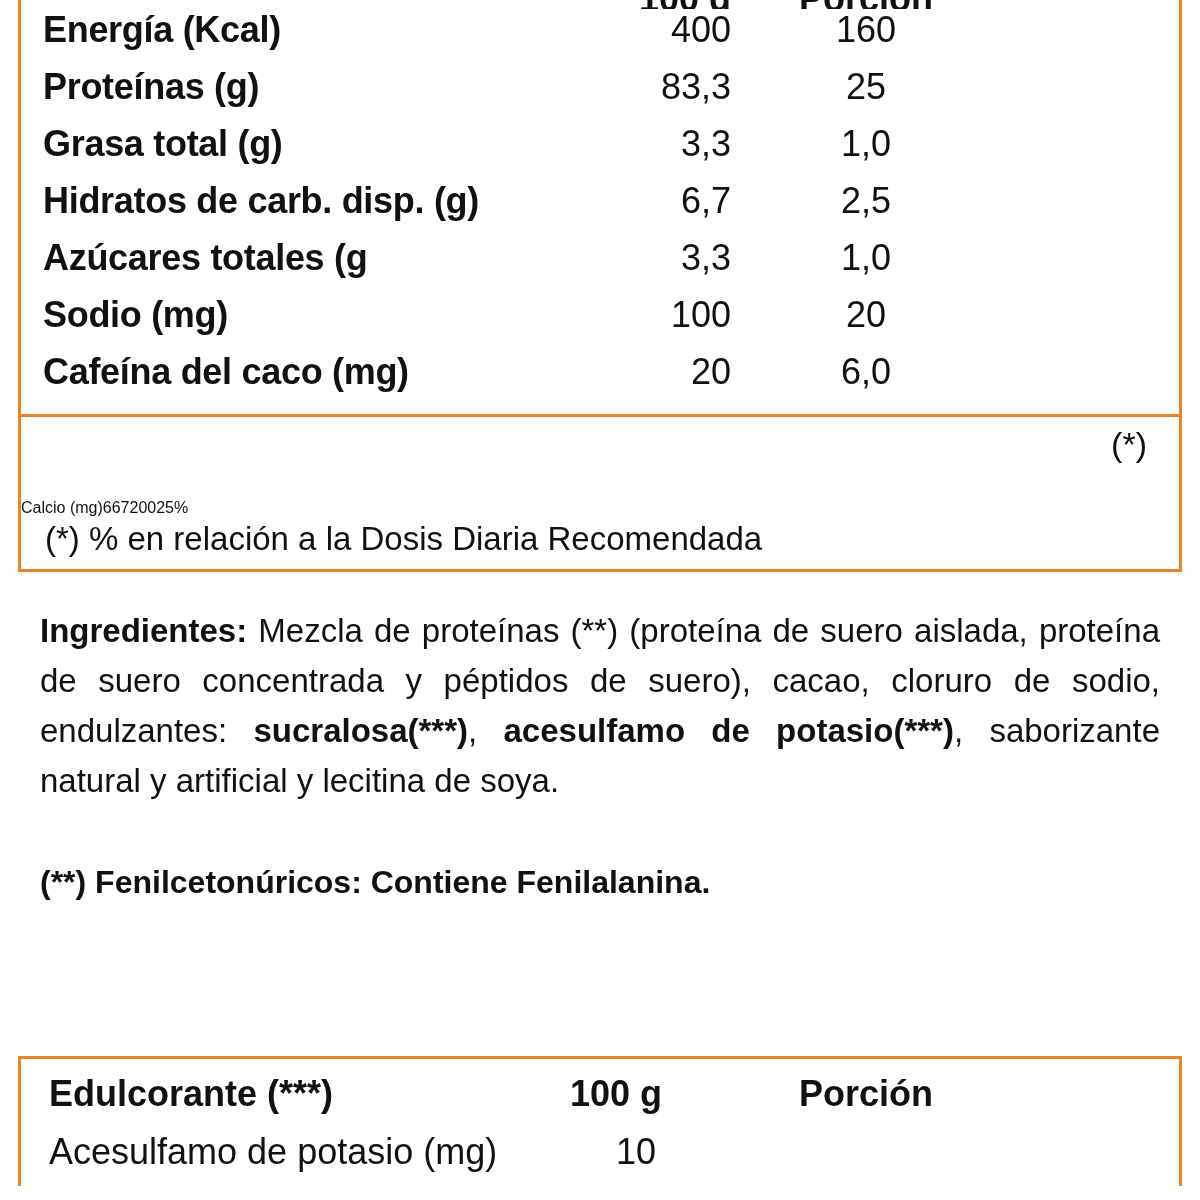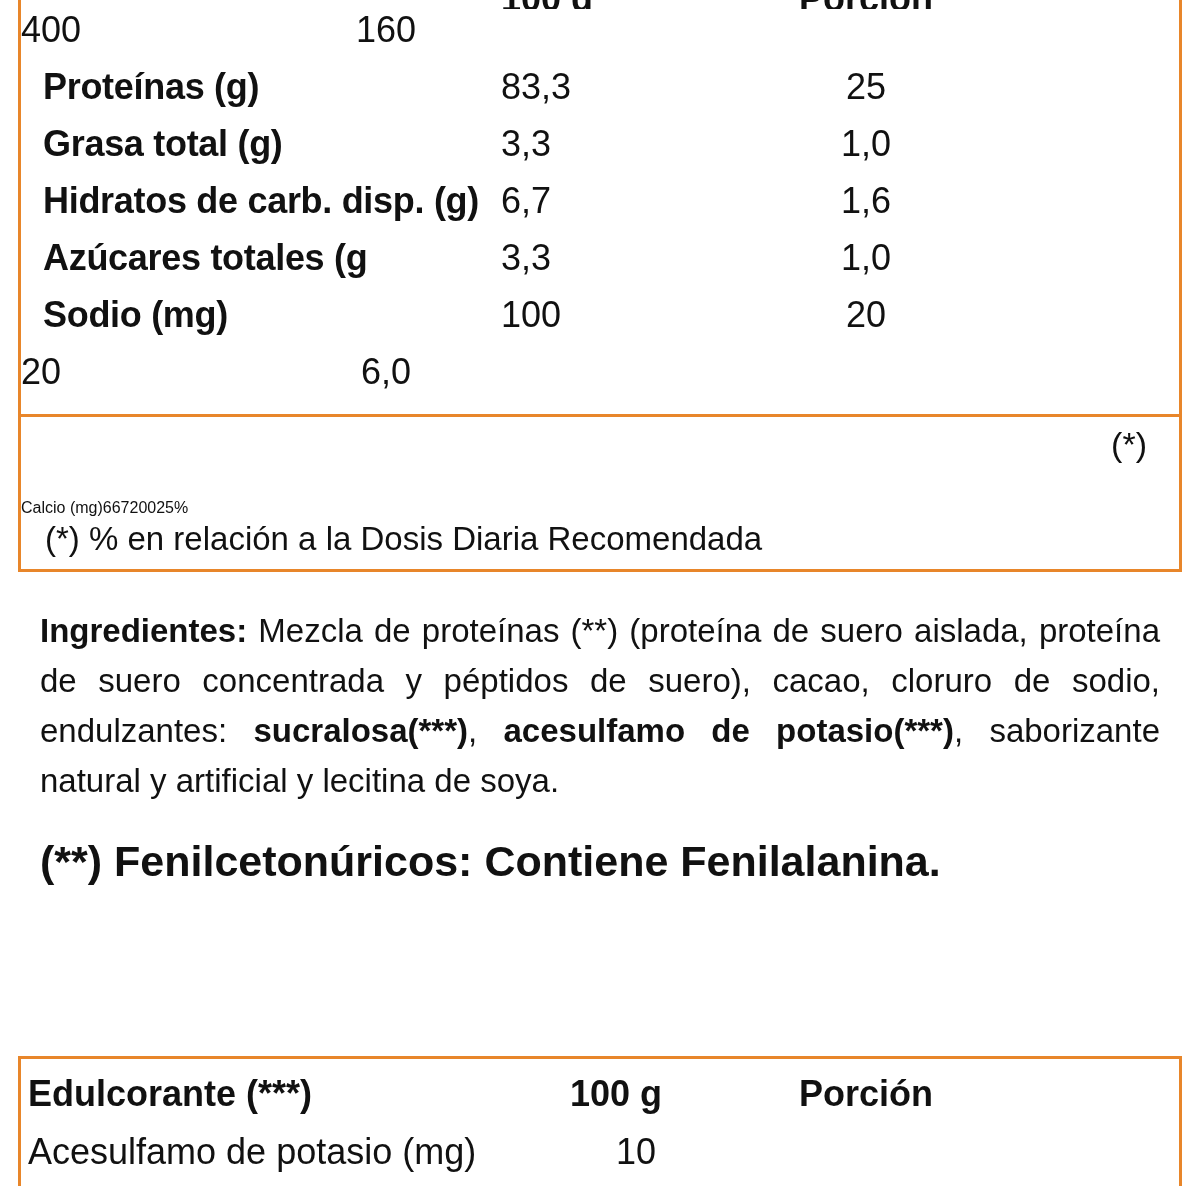--- a/index.html
+++ b/index.html
@@ -41,21 +41,21 @@
     width: 480px;
     padding-left: 22px;
     box-sizing: border-box;
     font-size: 36px;
     font-weight: bold;
     letter-spacing: -0.3px;
     white-space: nowrap;
   }
   .row .c-100 {
     width: 230px;
-    text-align: left;
+    text-align: right;
     font-size: 36px;
   }
   .row .c-por {
     width: 270px;
     text-align: center;
     font-size: 36px;
   }
   .row .c-pct {
     width: 150px;
     text-align: right;
@@ -109,23 +109,23 @@
   .ingredients {
     margin-top: 34px;
     padding: 0 22px 0 22px;
     font-size: 33px;
     line-height: 50px;
     text-align: justify;
   }
   .ingredients b { font-weight: bold; }
 
   .allergens {
-    margin-top: 31px;
+    margin-top: 52px;
     padding: 0 22px;
-    font-size: 43px;
+    font-size: 32px;
     line-height: 48px;
     font-weight: bold;
   }
 
   
   .sweet-panel {
     position: absolute;
     left: 18px;
     right: 18px;
     top: 1070px;
@@ -135,21 +135,21 @@
     height: 130px;
     overflow: hidden;
   }
   .sweet-row {
     display: flex;
     align-items: baseline;
     height: 62px;
   }
   .sweet-row .s-label {
     width: 480px;
-    padding-left: 7px;
+    padding-left: 28px;
     box-sizing: border-box;
     font-size: 36px;
     white-space: nowrap;
   }
   .sweet-row .s-100 {
     width: 230px;
     text-align: center;
     font-size: 36px;
   }
   .sweet-row .s-por {
@@ -174,20 +174,21 @@
     <div class="nutri-rows">
 
       <div class="row header-row">
         <div class="c-label"></div>
         <div class="c-100">100 g</div>
         <div class="c-por">Porción</div>
         <div class="c-pct"></div>
       </div>
 
       <div class="row">
+        <div class="c-label">Energía (Kcal)</div>
         <div class="c-100">400</div>
         <div class="c-por">160</div>
         <div class="c-pct"></div>
       </div>
 
       <div class="row">
         <div class="c-label">Proteínas (g)</div>
         <div class="c-100">83,3</div>
         <div class="c-por">25</div>
         <div class="c-pct"></div>
@@ -196,39 +197,40 @@
       <div class="row">
         <div class="c-label">Grasa total (g)</div>
         <div class="c-100">3,3</div>
         <div class="c-por">1,0</div>
         <div class="c-pct"></div>
       </div>
 
       <div class="row">
         <div class="c-label">Hidratos de carb. disp. (g)</div>
         <div class="c-100">6,7</div>
-        <div class="c-por">1,6</div>
+        <div class="c-por">2,5</div>
         <div class="c-pct"></div>
       </div>
 
       <div class="row">
         <div class="c-label">Azúcares totales (g</div>
         <div class="c-100">3,3</div>
         <div class="c-por">1,0</div>
         <div class="c-pct"></div>
       </div>
 
       <div class="row">
         <div class="c-label">Sodio (mg)</div>
         <div class="c-100">100</div>
         <div class="c-por">20</div>
         <div class="c-pct"></div>
       </div>
 
       <div class="row">
+        <div class="c-label">Cafeína del caco (mg)</div>
         <div class="c-100">20</div>
         <div class="c-por">6,0</div>
         <div class="c-pct"></div>
       </div>
 
     </div>
 
     <div class="divider"></div>
 
     <div class="calcio-block">

